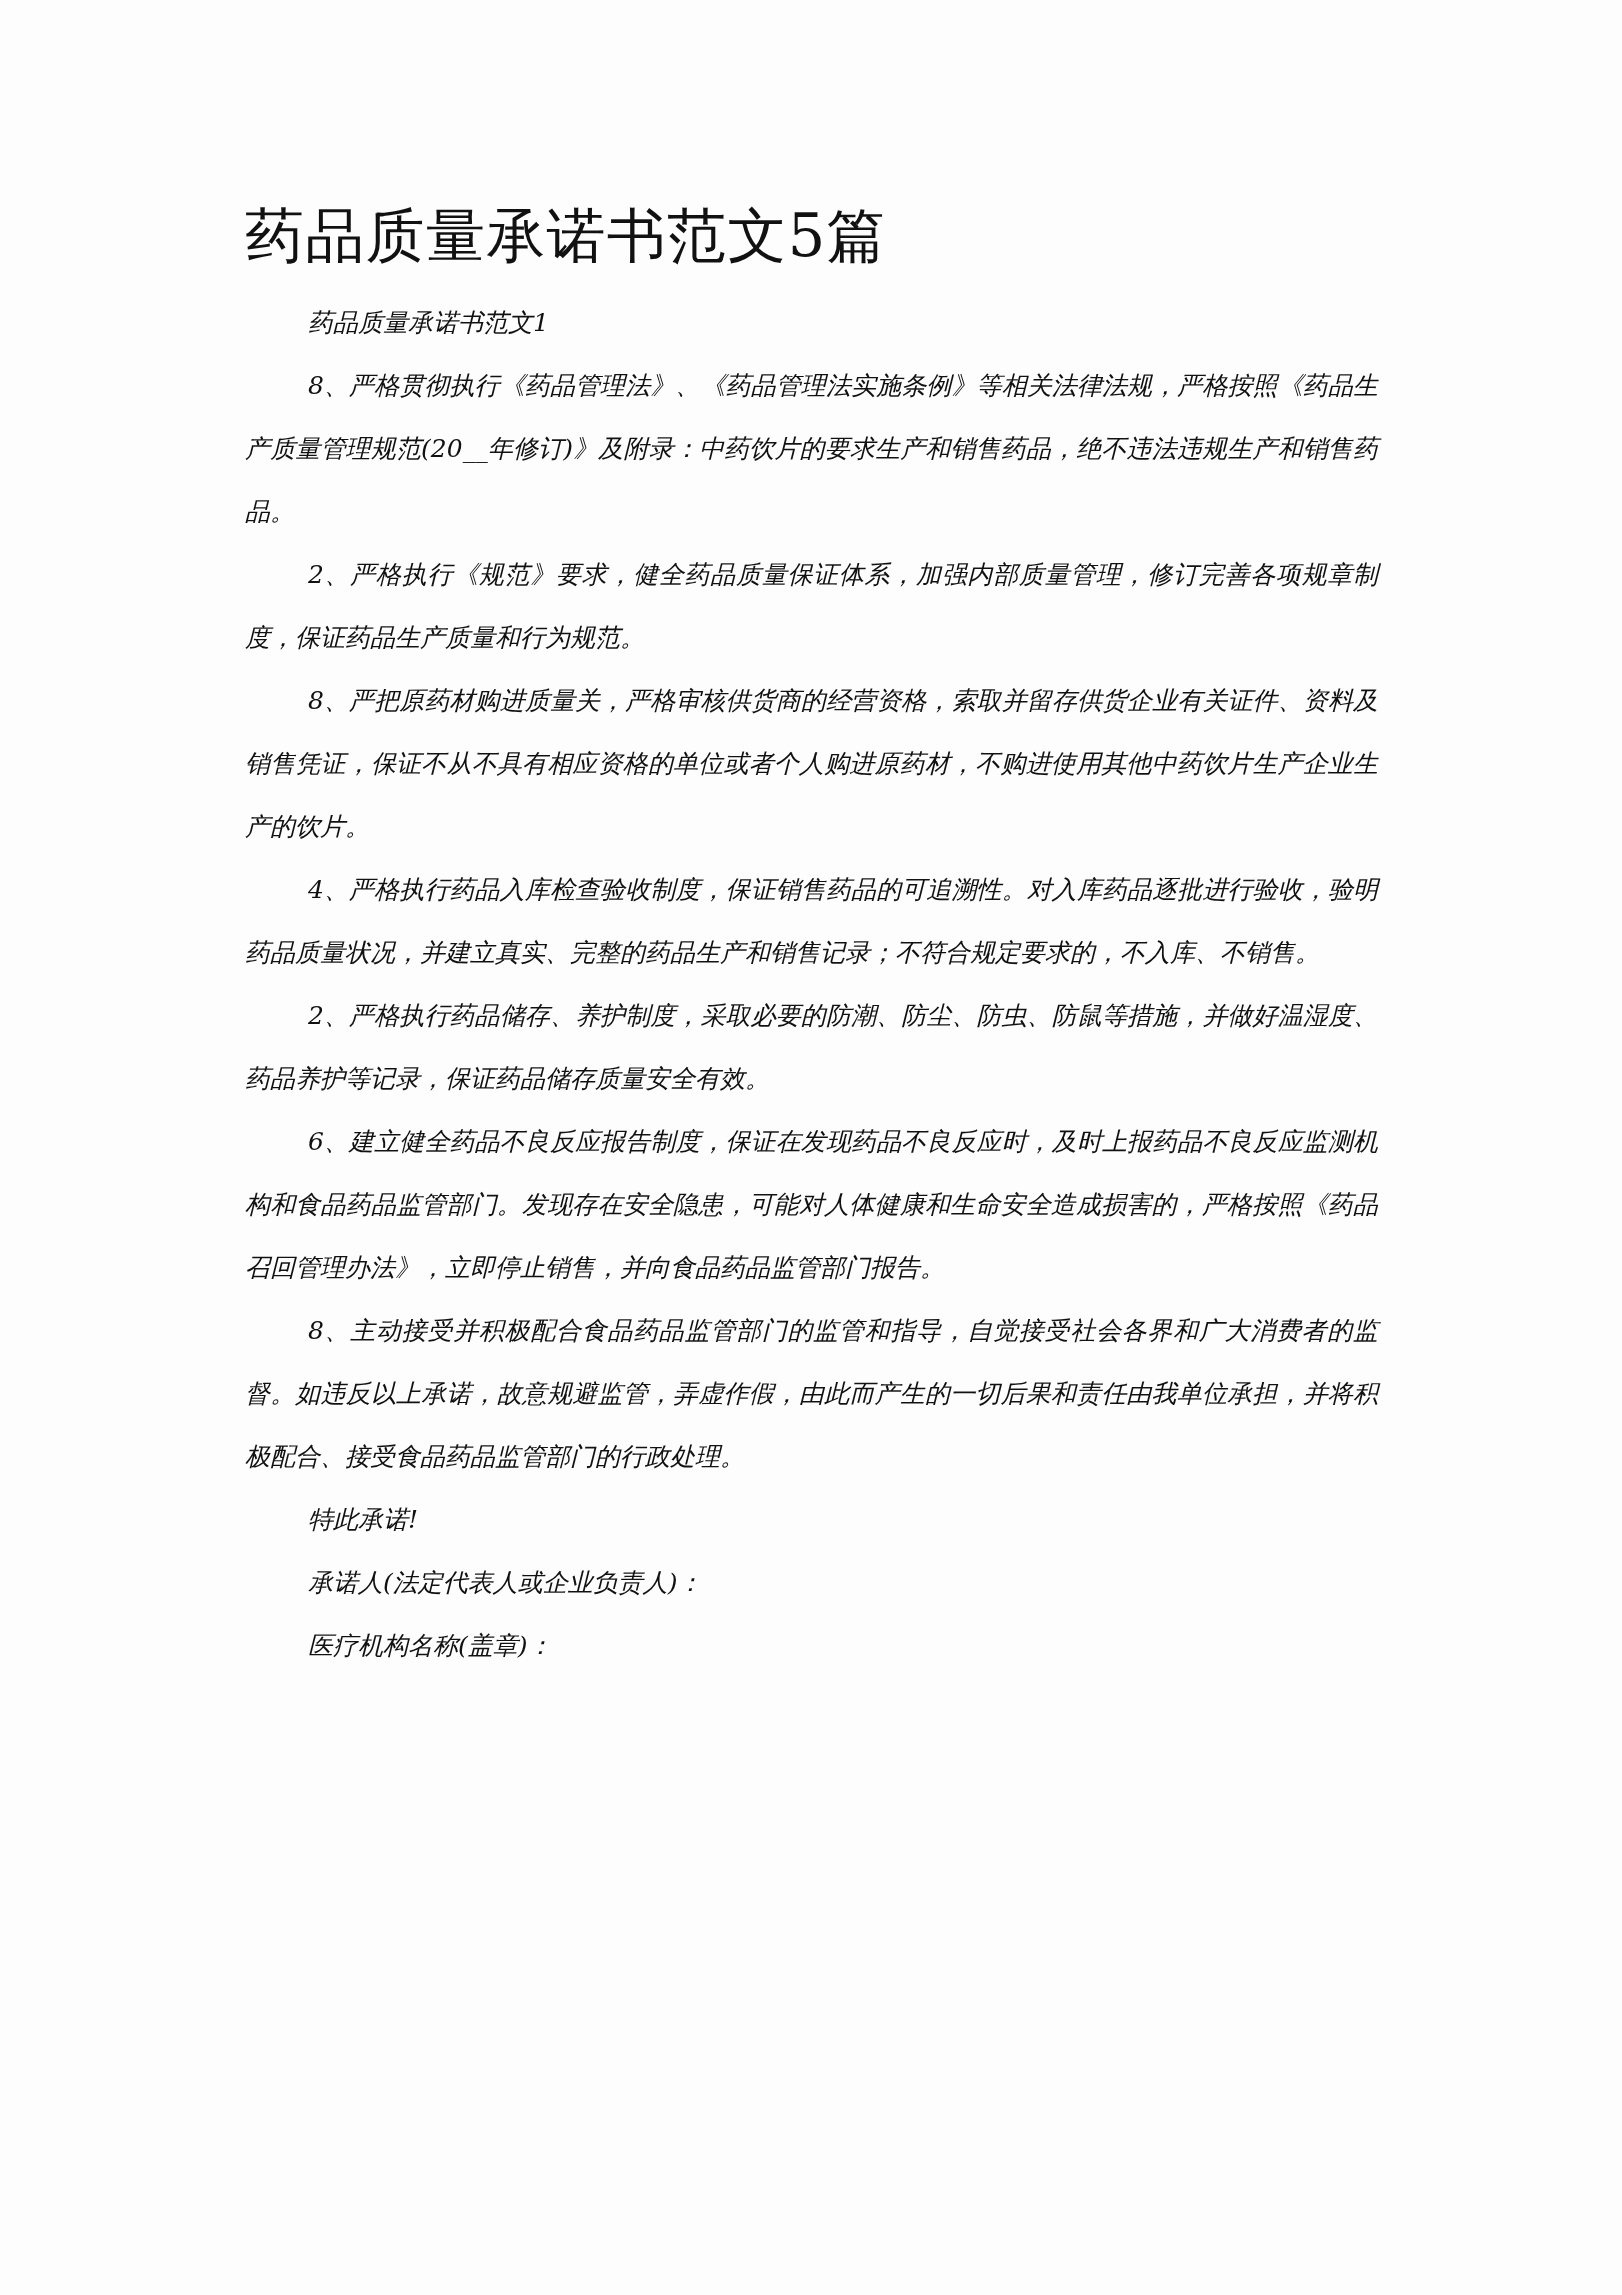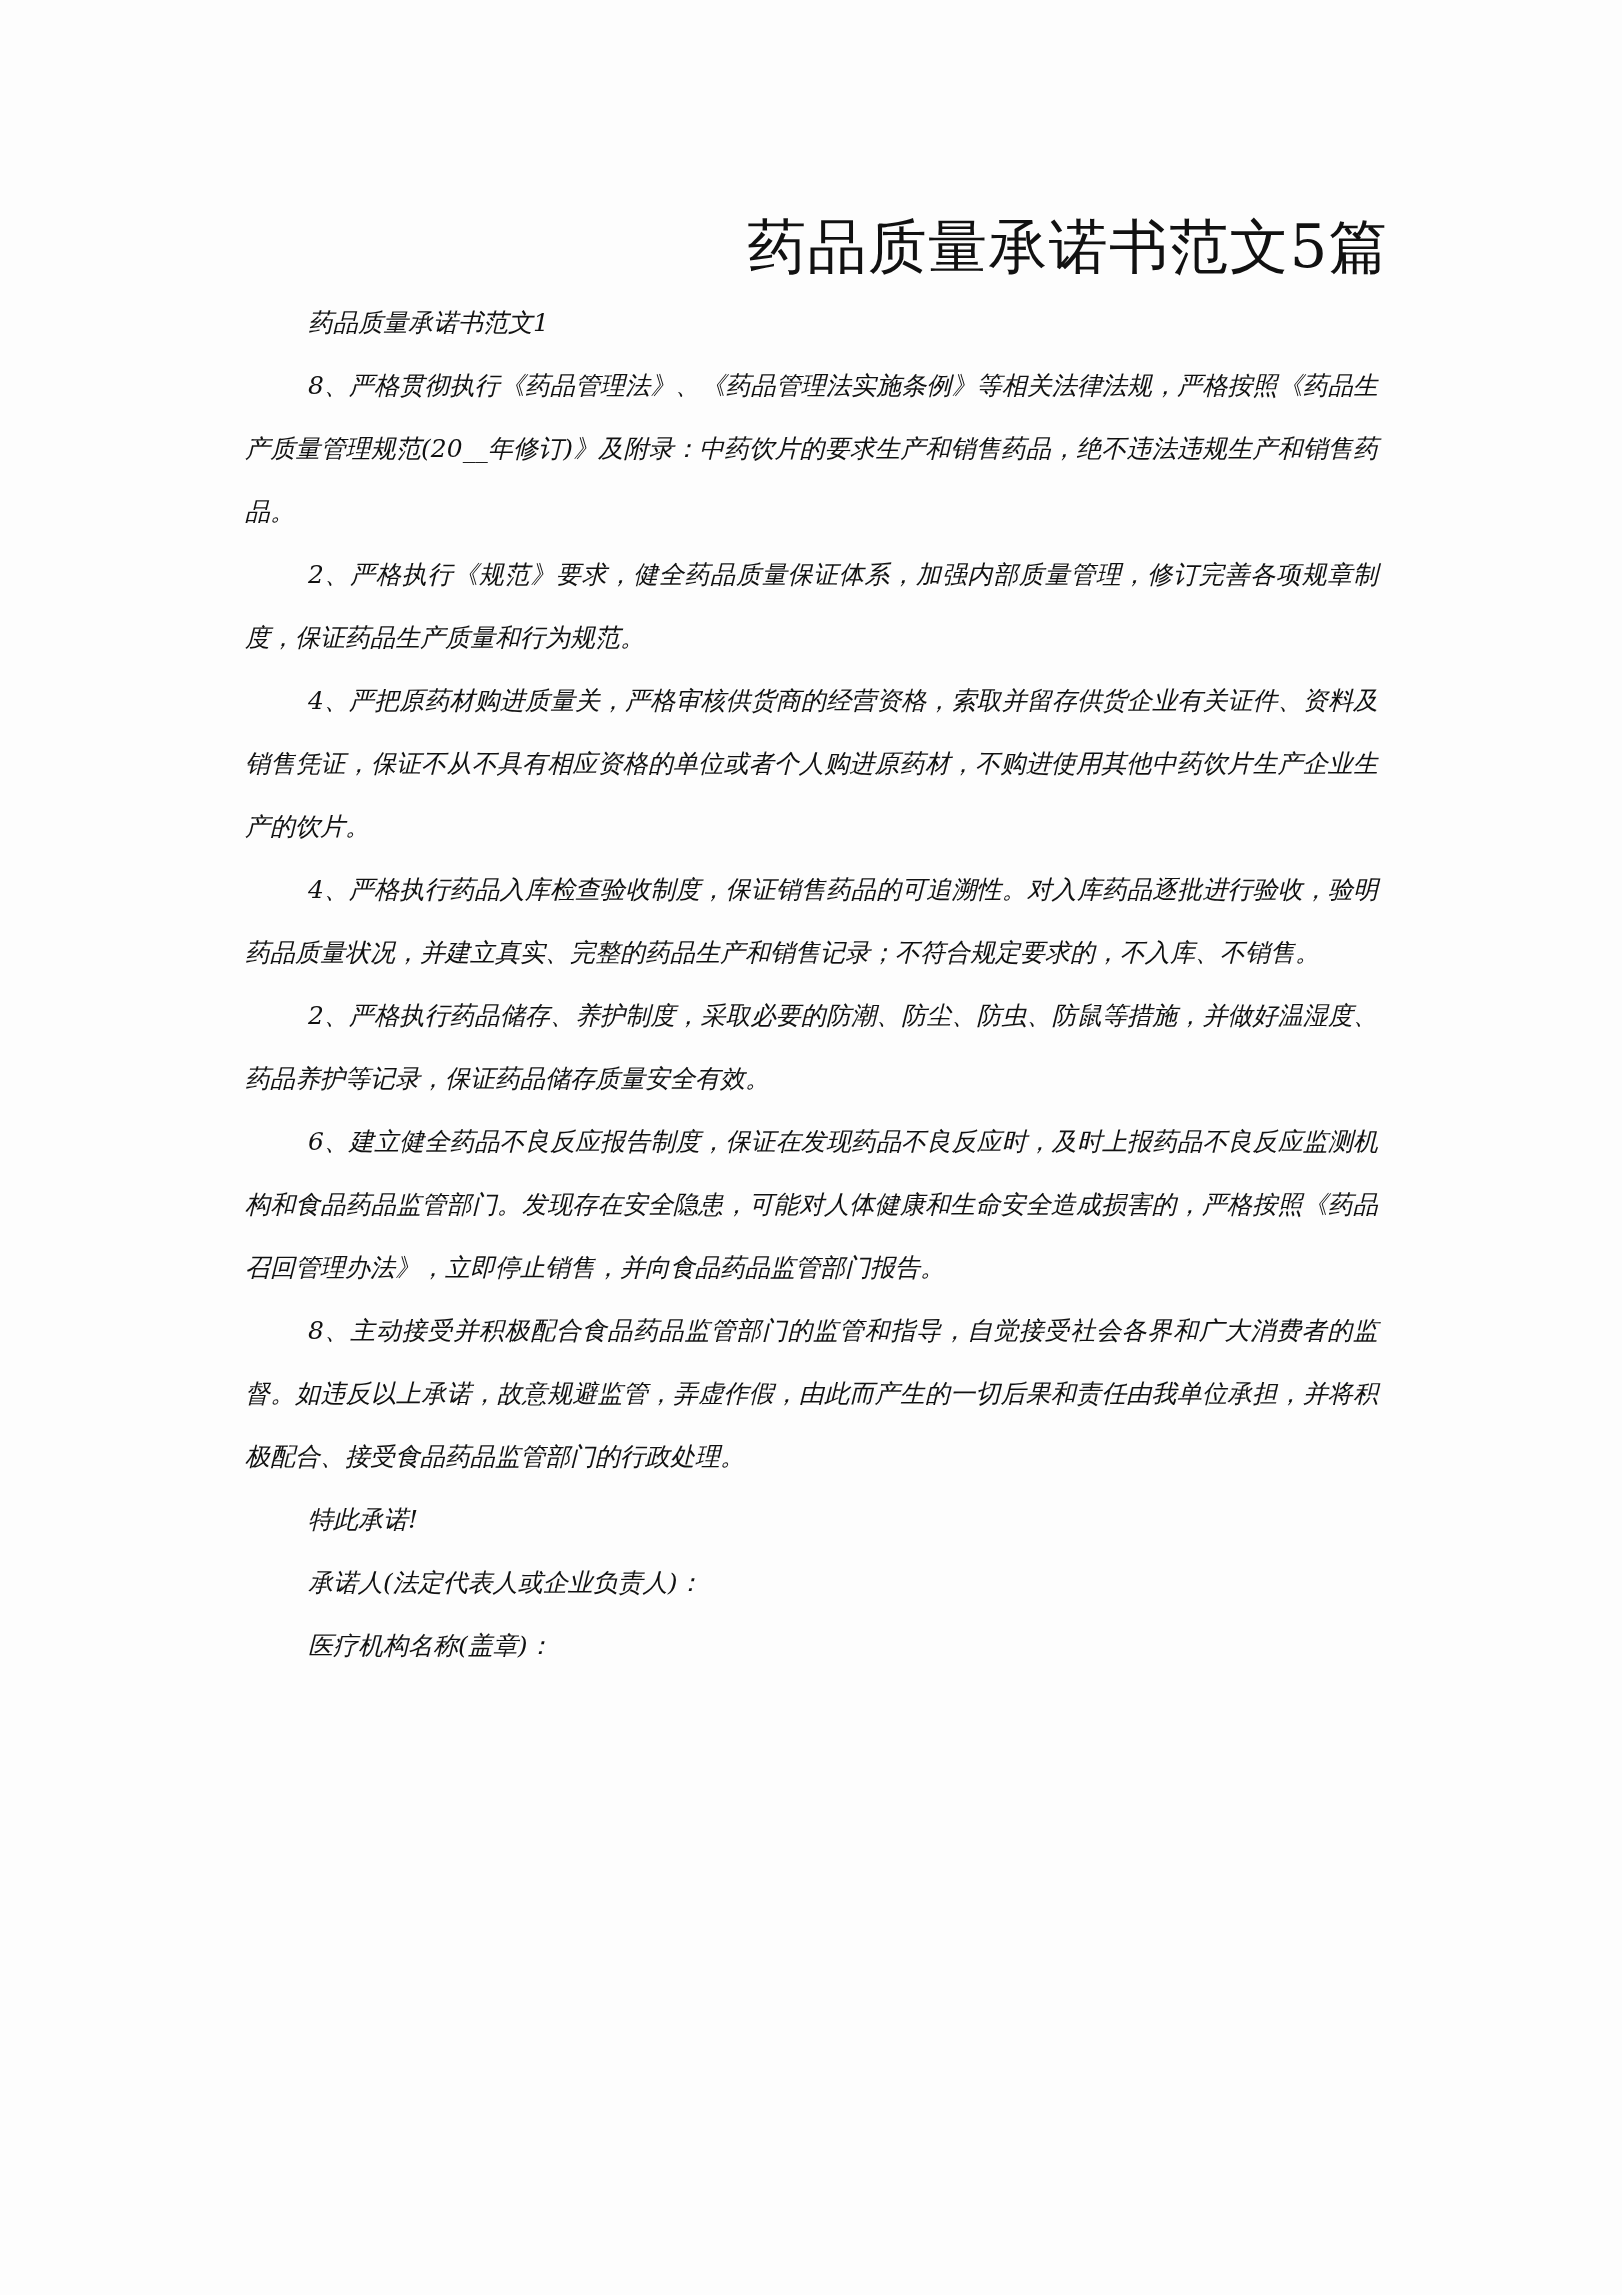--- a/index.html
+++ b/index.html
@@ -19,25 +19,25 @@
     position: absolute;
     left: 245px;
     top: 0;
     width: 1133px;
   }
   .doc-title {
     position: absolute;
     left: 0;
     width: 100%;
     top: 196px;
-    text-align: right;
+    text-align: left;
     font-size: 59px;
     line-height: 79px;
     letter-spacing: 1.3px;
-    margin: 11px;
+    margin: 0;
     font-weight: normal;
   }
   .body {
     position: absolute;
     left: 0;
     top: 291px;
     width: 100%;
     font-size: 25px;
     line-height: 63px;
     text-align: justify;
@@ -57,21 +57,21 @@
 </head>
 <body>
 
 <div class="page">
   <h1 class="doc-title">药品质量承诺书范文5篇</h1>
 
   <div class="body">
     <p class="subtitle">药品质量承诺书范文1</p>
     <p>8、严格贯彻执行《药品管理法》、《药品管理法实施条例》等相关法律法规，严格按照《药品生产质量管理规范(20__年修订)》及附录：中药饮片的要求生产和销售药品，绝不违法违规生产和销售药品。</p>
     <p>2、严格执行《规范》要求，健全药品质量保证体系，加强内部质量管理，修订完善各项规章制度，保证药品生产质量和行为规范。</p>
-    <p>4、严把原药材购进质量关，严格审核供货商的经营资格，索取并留存供货企业有关证件、资料及销售凭证，保证不从不具有相应资格的单位或者个人购进原药材，不购进使用其他中药饮片生产企业生产的饮片。</p>
+    <p>8、严把原药材购进质量关，严格审核供货商的经营资格，索取并留存供货企业有关证件、资料及销售凭证，保证不从不具有相应资格的单位或者个人购进原药材，不购进使用其他中药饮片生产企业生产的饮片。</p>
     <p>4、严格执行药品入库检查验收制度，保证销售药品的可追溯性。对入库药品逐批进行验收，验明药品质量状况，并建立真实、完整的药品生产和销售记录；不符合规定要求的，不入库、不销售。</p>
     <p>2、严格执行药品储存、养护制度，采取必要的防潮、防尘、防虫、防鼠等措施，并做好温湿度、药品养护等记录，保证药品储存质量安全有效。</p>
     <p>6、建立健全药品不良反应报告制度，保证在发现药品不良反应时，及时上报药品不良反应监测机构和食品药品监管部门。发现存在安全隐患，可能对人体健康和生命安全造成损害的，严格按照《药品召回管理办法》，立即停止销售，并向食品药品监管部门报告。</p>
     <p>8、主动接受并积极配合食品药品监管部门的监管和指导，自觉接受社会各界和广大消费者的监督。如违反以上承诺，故意规避监管，弄虚作假，由此而产生的一切后果和责任由我单位承担，并将积极配合、接受食品药品监管部门的行政处理。</p>
     <p class="sig">特此承诺!</p>
     <p class="sig">承诺人(法定代表人或企业负责人)：</p>
     <p class="sig">医疗机构名称(盖章)：</p>
   </div>
 </div>
 

